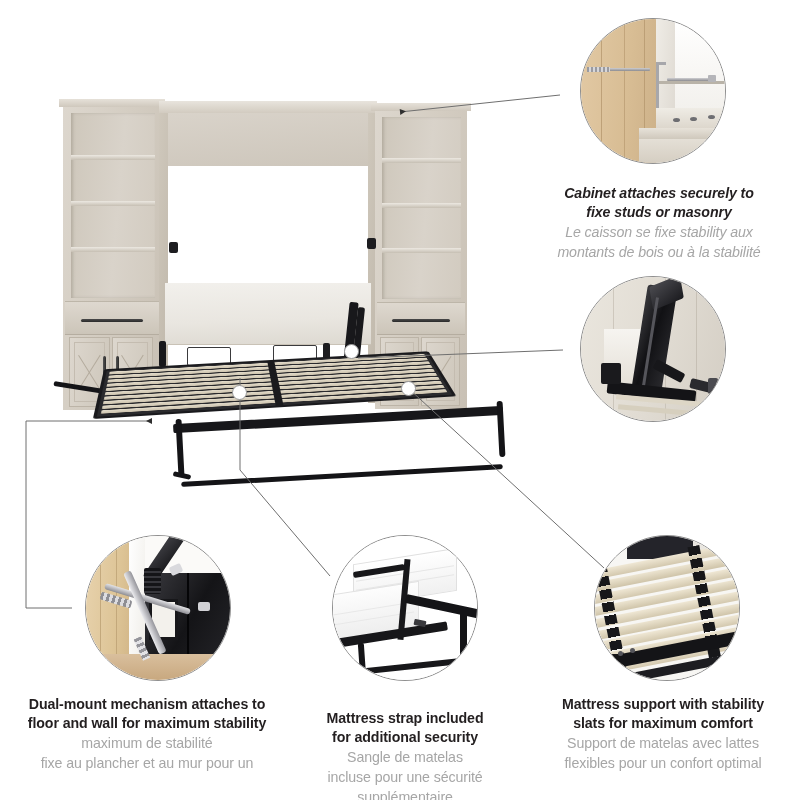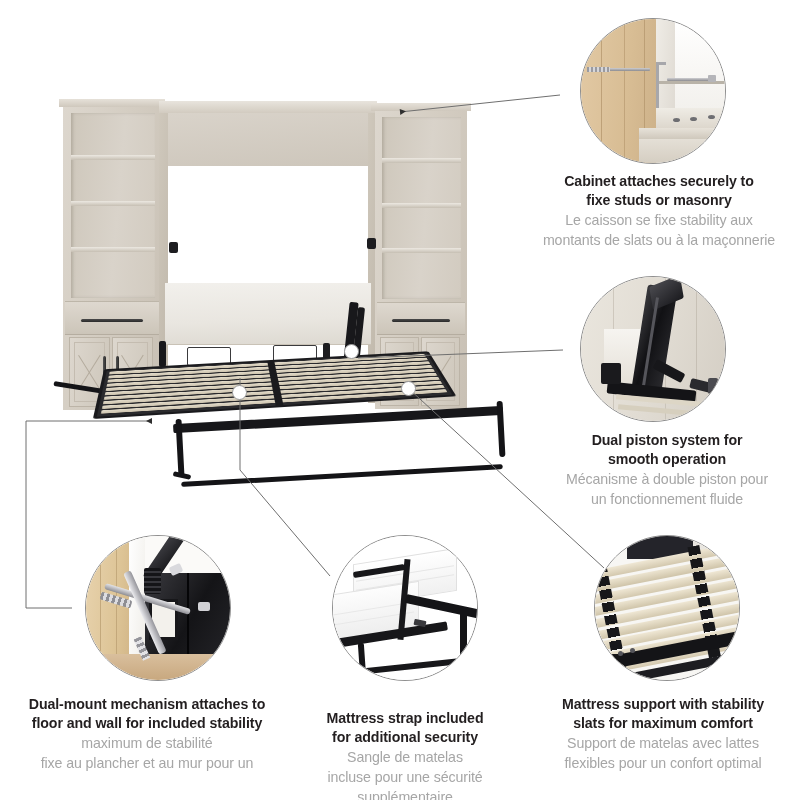--- a/index.html
+++ b/index.html
@@ -501,37 +501,31 @@
       <div style="position:absolute; left:-10%; top:76%; width:120%; height:13px;
                   background:#141417; transform:rotate(-11deg);"></div>
       <div style="position:absolute; left:-10%; top:90%; width:120%; height:9px;
                   background:#1d1d21; transform:rotate(-11deg);"></div>
 
       <div style="position:absolute; left:16%; top:80%; width:5px; height:5px; background:#55555b; border-radius:50%;"></div>
       <div style="position:absolute; left:24%; top:78%; width:5px; height:5px; background:#55555b; border-radius:50%;"></div>
     </div>
   </div>
 
-  <div class="caption" style="left:518px; top:172px; width:282px;">
+  <div class="caption" style="left:518px; top:184px; width:282px;font-style:italic;">
     <div class="cap-en">Cabinet attaches securely to</div>
     <div class="cap-en">fixe studs or masonry</div>
     <div class="cap-fr">Le caisson se fixe stability aux</div>
-    <div class="cap-fr">montants de slats ou à la maçonnerie</div>
-  </div>
-
-  <div class="caption" style="left:536px; top:431px; width:262px;">
-    <div class="cap-en">Dual piston system for</div>
-    <div class="cap-en">smooth operation</div>
-    <div class="cap-fr">Mécanisme à double piston pour</div>
-    <div class="cap-fr">un fonctionnement fluide</div>
-  </div>
+    <div class="cap-fr">montants de bois ou à la stabilité</div>
+  </div>
+
 
   <div class="caption" style="left:4px; top:695px; width:286px;">
     <div class="cap-en">Dual-mount mechanism attaches to</div>
-    <div class="cap-en">floor and wall for included stability</div>
+    <div class="cap-en">floor and wall for maximum stability</div>
     <div class="cap-fr">maximum de stabilité</div>
     <div class="cap-fr">fixe au plancher et au mur pour un</div>
   </div>
 
   <div class="caption" style="left:292px; top:695px; width:226px;margin-top:14px;">
     <div class="cap-en">Mattress strap included</div>
     <div class="cap-en">for additional security</div>
     <div class="cap-fr">Sangle de matelas</div>
     <div class="cap-fr">incluse pour une sécurité</div>
     <div class="cap-fr">supplémentaire</div>

